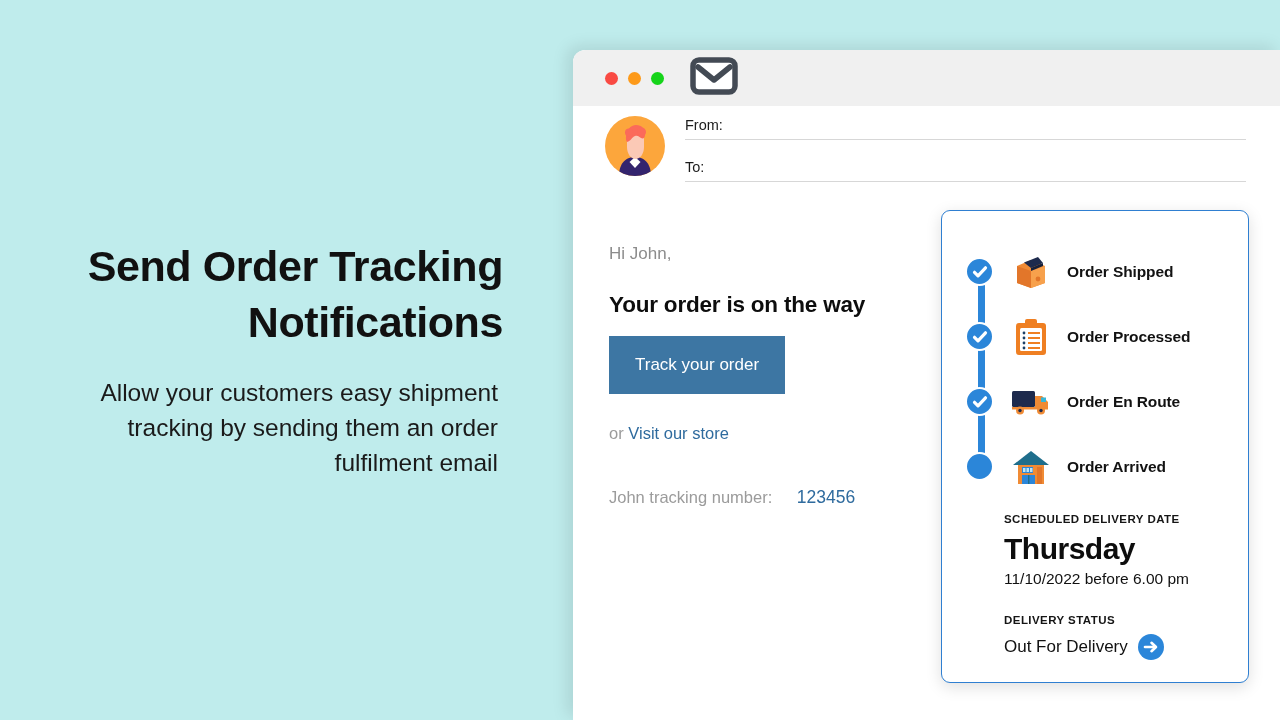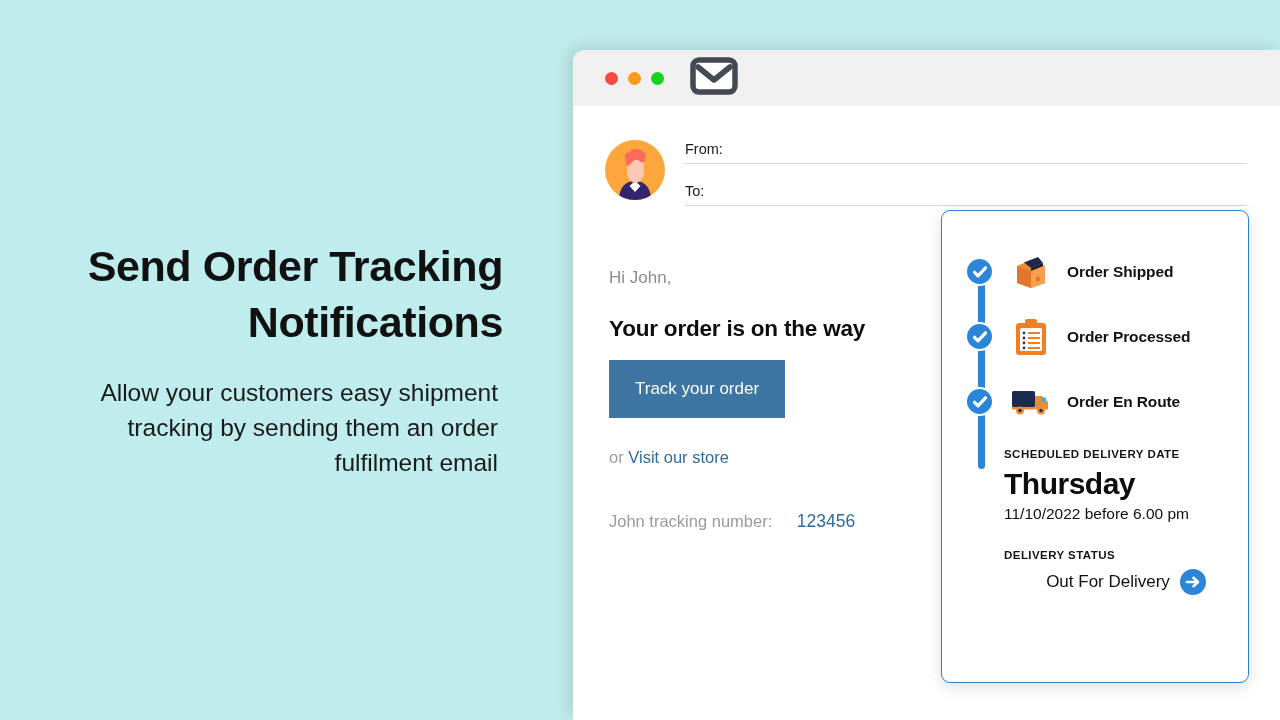--- a/index.html
+++ b/index.html
@@ -47,21 +47,21 @@
   }
   .traffic-dots{ display:flex; gap:10px; align-items:center; }
   .dot{ width:13px; height:13px; border-radius:50%; }
   .dot.red{ background:#f94a43; }
   .dot.amber{ background:#fd9a1a; }
   .dot.green{ background:#16d41a; }
   #envelope-icon{ display:block; }
 
   
   #email-header{
-    padding:30px 34px 0 32px;
+    padding:6px 34px 0 32px;
     display:flex; gap:20px; align-items:flex-start;
   }
   #avatar{ width:60px; height:60px; flex:0 0 60px; margin-top:4px; }
   #header-fields{ flex:1; padding-top:4px; }
   .field-row{
     border-bottom:1.5px solid #d7d7d7;
     padding-bottom:5px;
     margin-bottom:18px;
   }
   .field-label{ font-size:14.5px; color:#1c1c1c; font-weight:400; }
@@ -128,21 +128,21 @@
   .detail-caption{
     font-size:11.5px; font-weight:bold; color:#151515;
     letter-spacing:0.45px; text-transform:uppercase;
   }
   #delivery-day{
     font-size:30px; font-weight:bold; color:#0d0d0d;
     margin-top:8px; letter-spacing:-0.5px; line-height:1.05;
   }
   #delivery-datetime{ font-size:15.5px; color:#111111; margin-top:5px; }
   #status-caption{ margin-top:26px; }
-  #status-row{ display:flex; align-items:center; gap:10px; margin-top:8px;justify-content:center; }
+  #status-row{ display:flex; align-items:center; gap:10px; margin-top:8px; }
   #status-text{ font-size:17px; color:#111111; }
   #status-arrow-badge{ width:26px; height:26px; }
 </style>
 </head>
 <body>
 
 <section id="promo-panel">
   <h1 id="promo-heading">Send Order Tracking Notifications</h1>
   <p id="promo-sub">Allow your customers easy shipment tracking by sending them an order fulfilment email</p>
 </section>
@@ -274,20 +274,39 @@
           <rect x="1" y="20" width="36" height="2.5" fill="#f08b35"></rect>
           <circle cx="9" cy="23.5" r="4" fill="#f08b35"></circle>
             <circle cx="9" cy="23.5" r="1.7" fill="#1d2a4d"></circle>
           <circle cx="30" cy="23.5" r="4" fill="#f08b35"></circle>
             <circle cx="30" cy="23.5" r="1.7" fill="#1d2a4d"></circle>
         </svg>
       </span>
       <span class="step-label">Order En Route</span>
     </div>
 
+    <div class="step-row">
+      <span class="step-node"></span>
+      <span class="step-icon">
+        <svg width="38" height="36" viewBox="0 0 38 36">
+          <rect x="6" y="15" width="26" height="20" fill="#f08b35"></rect>
+          <path d="M1 16 L19 2 L37 16 Z" fill="#1f6e8c"></path>
+          <rect x="10" y="18" width="11" height="6" fill="#2b86d9"></rect>
+          <g fill="#bfe4f2">
+              <rect x="11" y="19" width="2.5" height="4"></rect>
+              <rect x="14.5" y="19" width="2.5" height="4"></rect>
+              <rect x="18" y="19" width="2.5" height="4"></rect>
+            </g>
+          <rect x="10" y="26" width="13" height="9" fill="#2b86d9"></rect>
+          <rect x="16" y="26" width="1.4" height="9" fill="#1f6e8c"></rect>
+          <rect x="25" y="18" width="5" height="17" fill="#e2762a"></rect>
+        </svg>
+      </span>
+      <span class="step-label">Order Arrived</span>
+    </div>
   </div>
 
   <div id="card-details">
     <div class="detail-caption">SCHEDULED DELIVERY DATE</div>
     <div id="delivery-day">Thursday</div>
     <div id="delivery-datetime">11/10/2022 before 6.00 pm</div>
 
     <div class="detail-caption" id="status-caption">DELIVERY STATUS</div>
     <div id="status-row">
       <span id="status-text">Out For Delivery</span>

